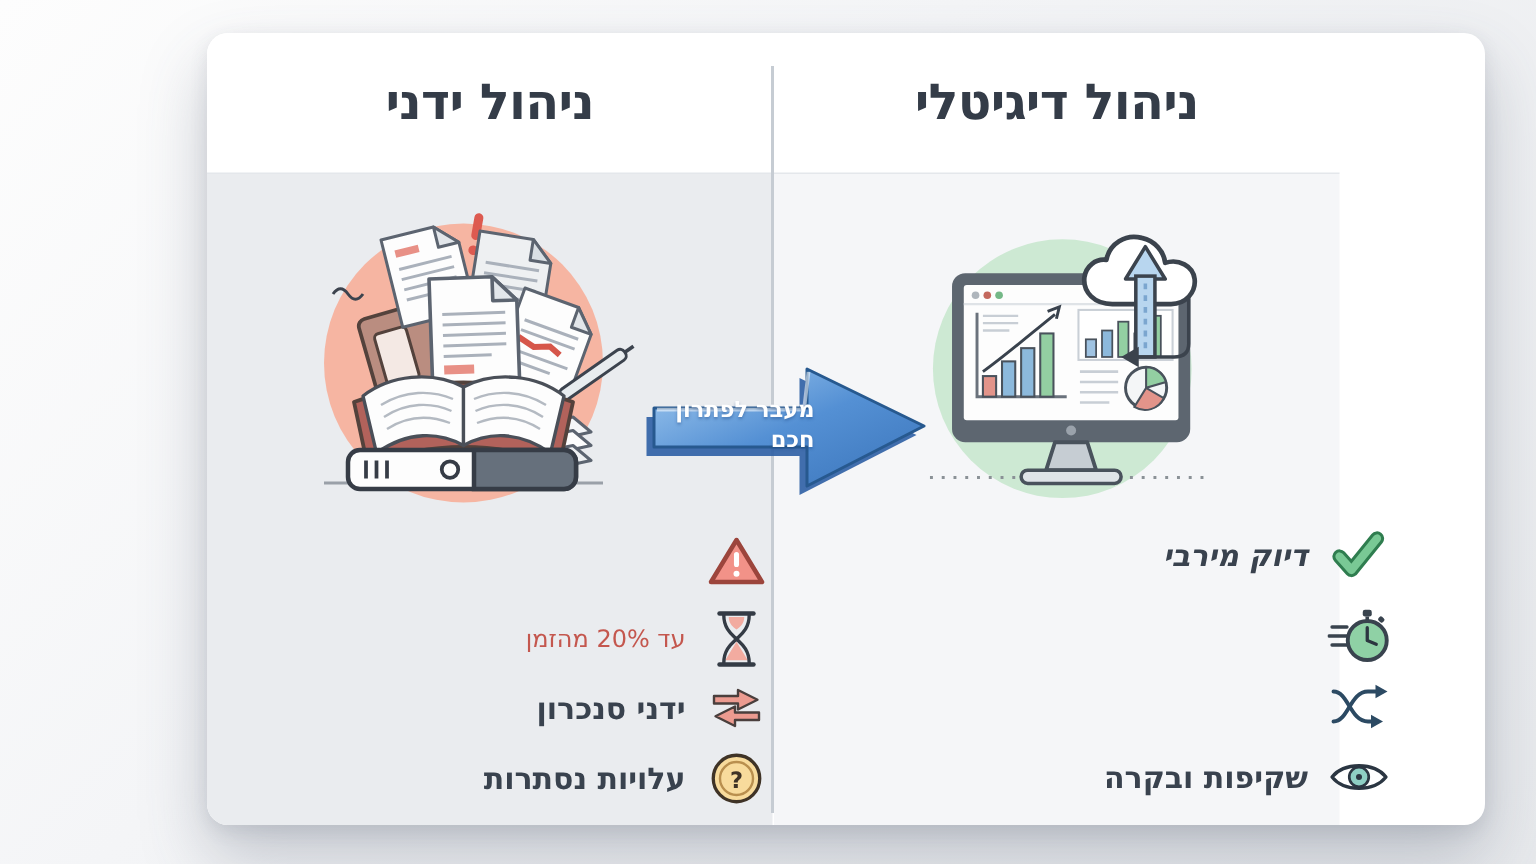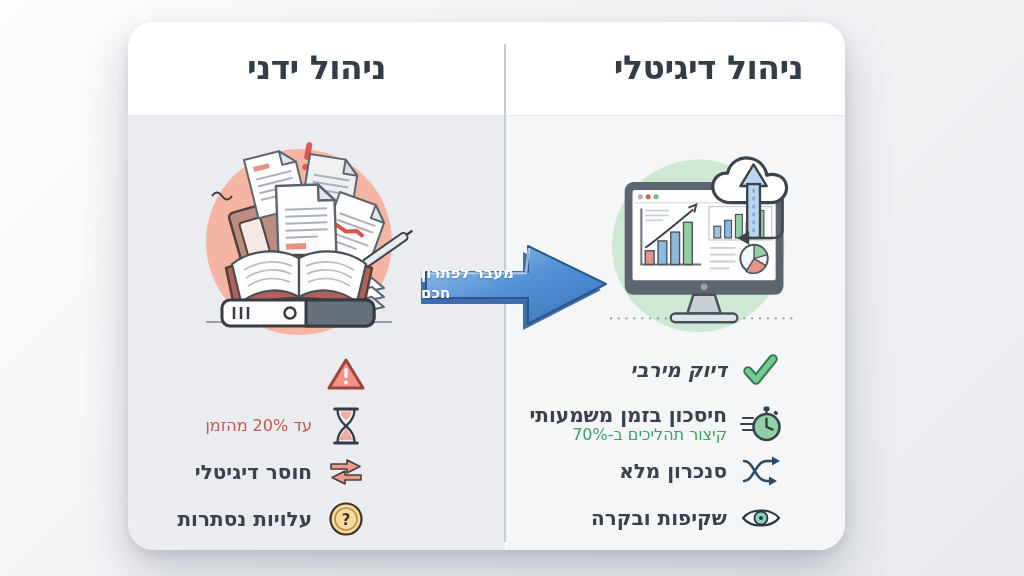--- a/index.html
+++ b/index.html
@@ -3,49 +3,49 @@
 <meta charset="utf-8">
 <style>
   html,body{margin:0;padding:0;}
   body{
     width:1024px;height:576px;overflow:hidden;
     font-family:"DejaVu Sans","Liberation Sans",sans-serif;
     background:linear-gradient(135deg,#fdfdfd 0%,#f4f5f7 40%,#e7e9ec 100%);
     position:relative;
   }
   .card{
-    position:absolute;left:128px;top:22px;width:717px;height:528px;
-    background:#ffffff;border-radius:26px;overflow:hidden;
+    position:absolute;left:138px;top:22px;width:852px;height:528px;
+    background:#ffffff;border-radius:14px;overflow:hidden;
     box-shadow:0 22px 45px rgba(70,80,100,.28), 0 4px 12px rgba(70,80,100,.12);
   }
   .card-header{
     position:absolute;left:0;top:0;width:755px;height:93px;
     background:#ffffff;border-bottom:1px solid #e4e7eb;
   }
   .title{
     position:absolute;top:26px;width:377px;text-align:center;
     font-size:33px;font-weight:800;color:var(--title_color,#343c48);
     direction:rtl;letter-spacing:-.5px;
   }
   .title-manual{left:0;}
-  .title-digital{left:378px;padding-left:14px;}
+  .title-digital{left:378px;}
   .panel-body{position:absolute;top:93px;height:435px;}
   .panel-manual-bg{left:0;width:377px;background:var(--panel_left_bg,#eaecef);}
   .panel-digital-bg{left:378px;width:377px;background:var(--panel_right_bg,#f5f6f8);}
   .divider{
     position:absolute;left:376px;top:22px;width:2px;height:498px;
     background:var(--divider,#c6ccd3);z-index:1;
   }
   .illus{position:absolute;z-index:2;}
   .illus-manual{left:58px;top:112px;}
   .illus-digital{left:472px;top:116px;}
   .arrow-wrap{position:absolute;left:288px;top:204px;width:200px;height:116px;z-index:3;}
   .arrow-label{
     position:absolute;left:293px;top:241px;width:112px;z-index:4;
-    text-align:left;color:#ffffff;font-weight:700;font-size:15px;line-height:20px;
+    text-align:right;color:#ffffff;font-weight:700;font-size:15px;line-height:20px;
     direction:rtl;text-shadow:0 1px 2px rgba(30,70,130,.45);
   }
   .row{
     position:absolute;display:flex;align-items:center;gap:13px;
     direction:rtl;z-index:2;height:44px;
   }
   .row .ic{flex:0 0 auto;display:flex;align-items:center;justify-content:center;width:42px;}
   .row .texts{text-align:right;}
   .label{font-size:20px;font-weight:700;color:var(--label_color,#39424e);line-height:22px;white-space:nowrap;}
   .sub{font-size:16px;font-weight:400;line-height:18px;white-space:nowrap;}
@@ -221,21 +221,21 @@
       </div>
     </div>
     <div class="row m-r3">
       <span class="ic">
         <svg width="36" height="30" viewBox="0 0 36 30">
           <polygon points="3,7 19,7 19,3 32,9.5 19,16 19,12 3,12" fill="#ec9b90" stroke="#4a3f3d" stroke-width="1.6" stroke-linejoin="round"></polygon>
           <polygon points="33,18 17,18 17,14 4,20.5 17,27 17,23 33,23" fill="#ec9b90" stroke="#4a3f3d" stroke-width="1.6" stroke-linejoin="round"></polygon>
         </svg>
       </span>
       <div class="texts">
-          <div class="label">חוסר דיגיטלי</div>
+          <div class="label">ידני סנכרון</div>
         </div>
     </div>
     <div class="row m-r4">
       <span class="ic">
         <svg width="36" height="36" viewBox="0 0 36 36">
           <circle cx="18" cy="18" r="15.5" fill="#f8db9c" stroke="#3f3326" stroke-width="2.2"></circle>
           <circle cx="18" cy="18" r="11" fill="none" stroke="#b98f4e" stroke-width="1.6"></circle>
           <text x="18" y="24" text-anchor="middle" font-family="DejaVu Sans, sans-serif" font-size="15" font-weight="bold" fill="#3f3326">?</text>
         </svg>
       </span>
@@ -263,37 +263,30 @@
           <path d="M3,15 h10 M1,21 h12 M3,27 h10" stroke="#39434e" stroke-width="2.2" stroke-linecap="round"></path>
           <rect x="23.5" y="3.5" width="6" height="4.5" rx="1.5" fill="#39434e"></rect>
           <line x1="26.5" y1="8" x2="26.5" y2="11" stroke="#39434e" stroke-width="2.4"></line>
           <g transform="rotate(42 35 11)">
               <rect x="33" y="8" width="4" height="3.4" rx="1.2" fill="#39434e"></rect>
             </g>
           <circle cx="26.5" cy="24" r="13" fill="#8fd1a5" stroke="#39434e" stroke-width="2.6"></circle>
           <path d="M26.5,24 V15.5 M26.5,24 L32.5,26.5" stroke="#2c3640" stroke-width="2.2" stroke-linecap="round"></path>
         </svg>
       </span>
-      <div class="texts">
-        <div class="label">חיסכון בזמן משמעותי</div>
-        <div class="sub sub-green">קיצור תהליכים ב-70%</div>
-      </div>
     </div>
     <div class="row d-r3">
       <span class="ic">
         <svg width="40" height="32" viewBox="0 0 40 32">
           <path d="M3,26 C13,26 14,6 26,6 H32" stroke="#2c4a63" stroke-width="2.6" fill="none" stroke-linecap="round"></path>
           <polygon points="31,1.5 39,6 31,10.5" fill="#2c4a63"></polygon>
           <path d="M3,6 C13,6 14,26 26,26 H29" stroke="#2c4a63" stroke-width="2.6" fill="none" stroke-linecap="round"></path>
           <polygon points="28,21.5 36,26 28,30.5" fill="#2c4a63"></polygon>
         </svg>
       </span>
-      <div class="texts">
-          <div class="label">סנכרון מלא</div>
-        </div>
     </div>
     <div class="row d-r4">
       <span class="ic">
         <svg width="40" height="26" viewBox="0 0 40 26">
           <path d="M2,13 C10,3 30,3 38,13 C30,23 10,23 2,13 Z" fill="#ffffff" stroke="#2b3642" stroke-width="2.2" stroke-linejoin="round"></path>
           <circle cx="20" cy="13" r="6.5" fill="#8ecfc4" stroke="#2b3642" stroke-width="1.8"></circle>
           <circle cx="20" cy="13" r="2" fill="#2b3642"></circle>
         </svg>
       </span>
       <div class="texts">

